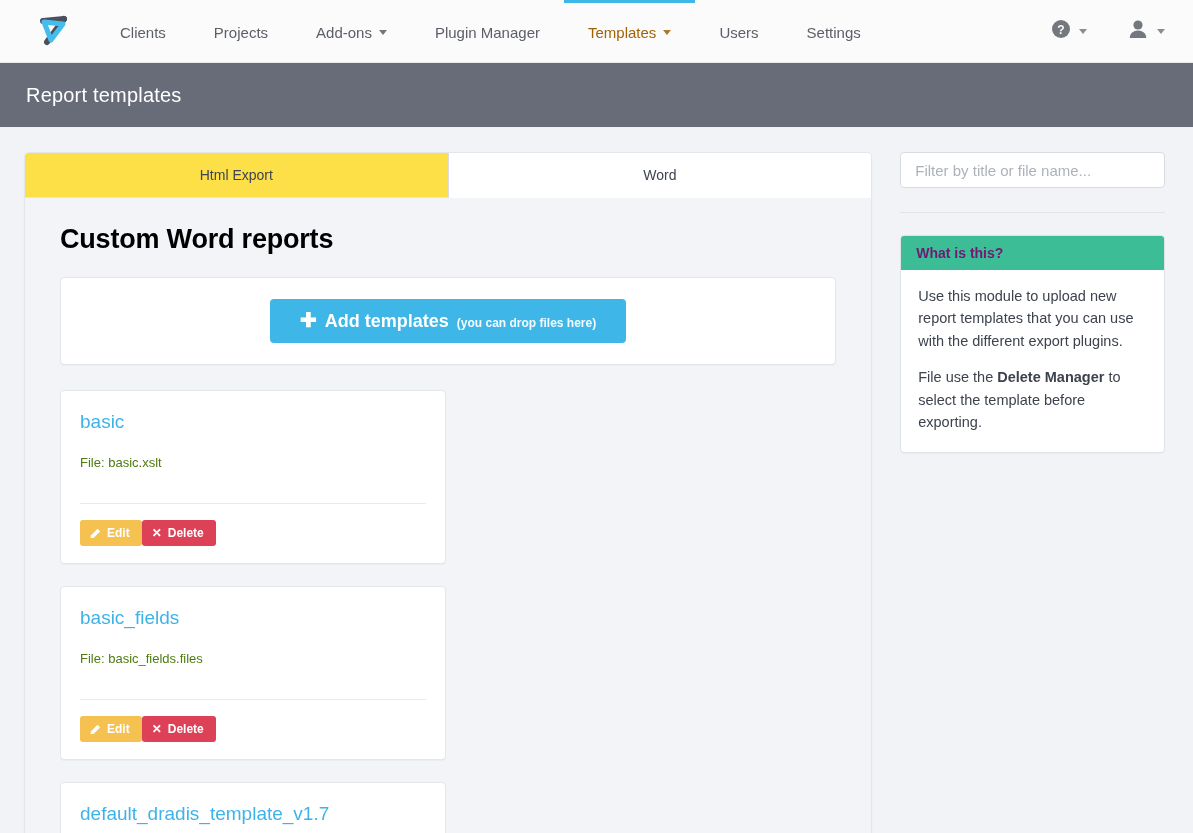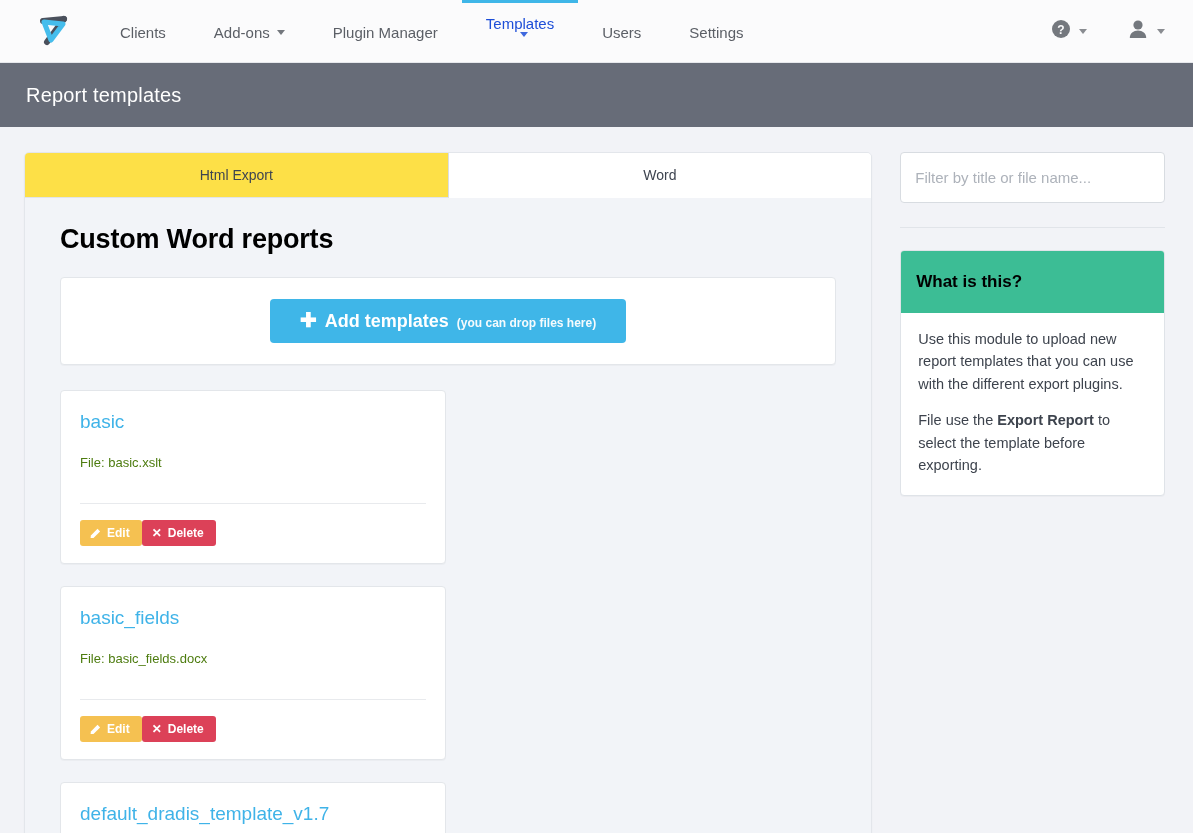--- a/index.html
+++ b/index.html
@@ -32,23 +32,22 @@
     display: flex; align-items: center;
     padding: 12px 24px;
     font-size: 15px;
     color: #5b5f66;
     cursor: pointer;
     border-top: 3px solid transparent;
     position: relative;
     white-space: nowrap;
   }
   .nav-item.active {
-    color: #1d4ed8;
+    color: #a16207;
     border-top: 3px solid #3fb6e8;
-    flex-direction: column;
   }
   .caret {
     display: inline-block;
     margin-left: 7px;
     width: 0; height: 0;
     border-left: 4px solid transparent;
     border-right: 4px solid transparent;
     border-top: 5px solid currentColor;
     opacity: .85;
   }
@@ -205,21 +204,21 @@
   }
   .btn-edit { background: #f5c151; }
   .btn-delete { background: #dc4158; }
   .btn svg { display: block; }
   .btn .xmark { font-size: 12px; font-weight: bold; line-height: 1; }
 
   
   .sidebar { width: 265px; }
   .filter-input {
     width: 100%;
-    height: 51px;
+    height: 36px;
     border: 1px solid #d8dce1;
     border-radius: 4px;
     background: #ffffff;
     padding: 0 14px;
     font-size: 15px;
     color: #50555d;
     font-family: "Liberation Sans", sans-serif;
     outline: none;
   }
   .filter-input::placeholder { color: #adb2ba; }
@@ -230,24 +229,24 @@
   }
   .info-box {
     border: 1px solid #dfe3e8;
     border-radius: 4px;
     overflow: hidden;
     background: #ffffff;
     box-shadow: 0 1px 1px rgba(0,0,0,.03);
   }
   .info-head {
     background: #3cbd95;
-    color: #000000;
-    font-size: 17px;
+    color: #701a75;
+    font-size: 14px;
     font-weight: bold;
-    padding: 21px 15px;
+    padding: 9px 15px;
   }
   .info-body { padding: 15px 17px 18px 17px; }
   .info-body p {
     margin: 0 0 14px 0;
     font-size: 14.5px;
     line-height: 1.55;
     color: #3d434d;
   }
   .info-body p:last-child { margin-bottom: 0; }
   .info-body b { font-weight: bold; }
@@ -264,20 +263,23 @@
       </g>
       <g fill="none" stroke="#45bdec" stroke-width="5" stroke-linejoin="round" stroke-linecap="round">
         <path d="M14 14 L33 16 L21 32 Z"></path>
       </g>
     </svg>
   </div>
 
   <div class="nav-items">
     <div class="nav-item">
       <span>Clients</span>
+    </div>
+    <div class="nav-item">
+      <span>Projects</span>
     </div>
     <div class="nav-item">
       <span>Add-ons</span>
       <span class="caret"></span>
     </div>
     <div class="nav-item">
       <span>Plugin Manager</span>
     </div>
     <div class="nav-item active">
       <span>Templates</span>
@@ -358,21 +360,21 @@
             </button>
             <button class="btn btn-delete">
               <span class="xmark">✕</span>
               <span>Delete</span>
             </button>
           </div>
         </div>
 
         <div class="tpl-card">
           <a class="tpl-title">basic_fields</a>
-          <div class="tpl-file">File: basic_fields.docx</div>
+          <div class="tpl-file">File: basic_fields.files</div>
           <hr class="tpl-sep">
           <div class="tpl-actions">
             <button class="btn btn-edit">
               <span>
                 <svg width="11" height="11" viewBox="0 0 12 12">
                     <path d="M1 9.2 8.2 2l2.8 2.8L3.8 12 0.6 12z" fill="#fff"></path>
                   </svg>
               </span>
               <span>Edit</span>
             </button>
@@ -395,19 +397,19 @@
   <div class="sidebar">
     <input class="filter-input" type="text" placeholder="Filter by title or file name..." style="">
 
     <hr class="side-sep">
 
     <div class="info-box">
       <div class="info-head">What is this?</div>
       <div class="info-body">
         <p>Use this module to upload new report templates that you can use with the different export plugins.</p>
         <p>
-          <span>File use the </span><b>Export Report</b><span> to select the template before exporting.</span>
+          <span>File use the </span><b>Delete Manager</b><span> to select the template before exporting.</span>
         </p>
       </div>
     </div>
   </div>
 
 </div>
 
 </body></html>

